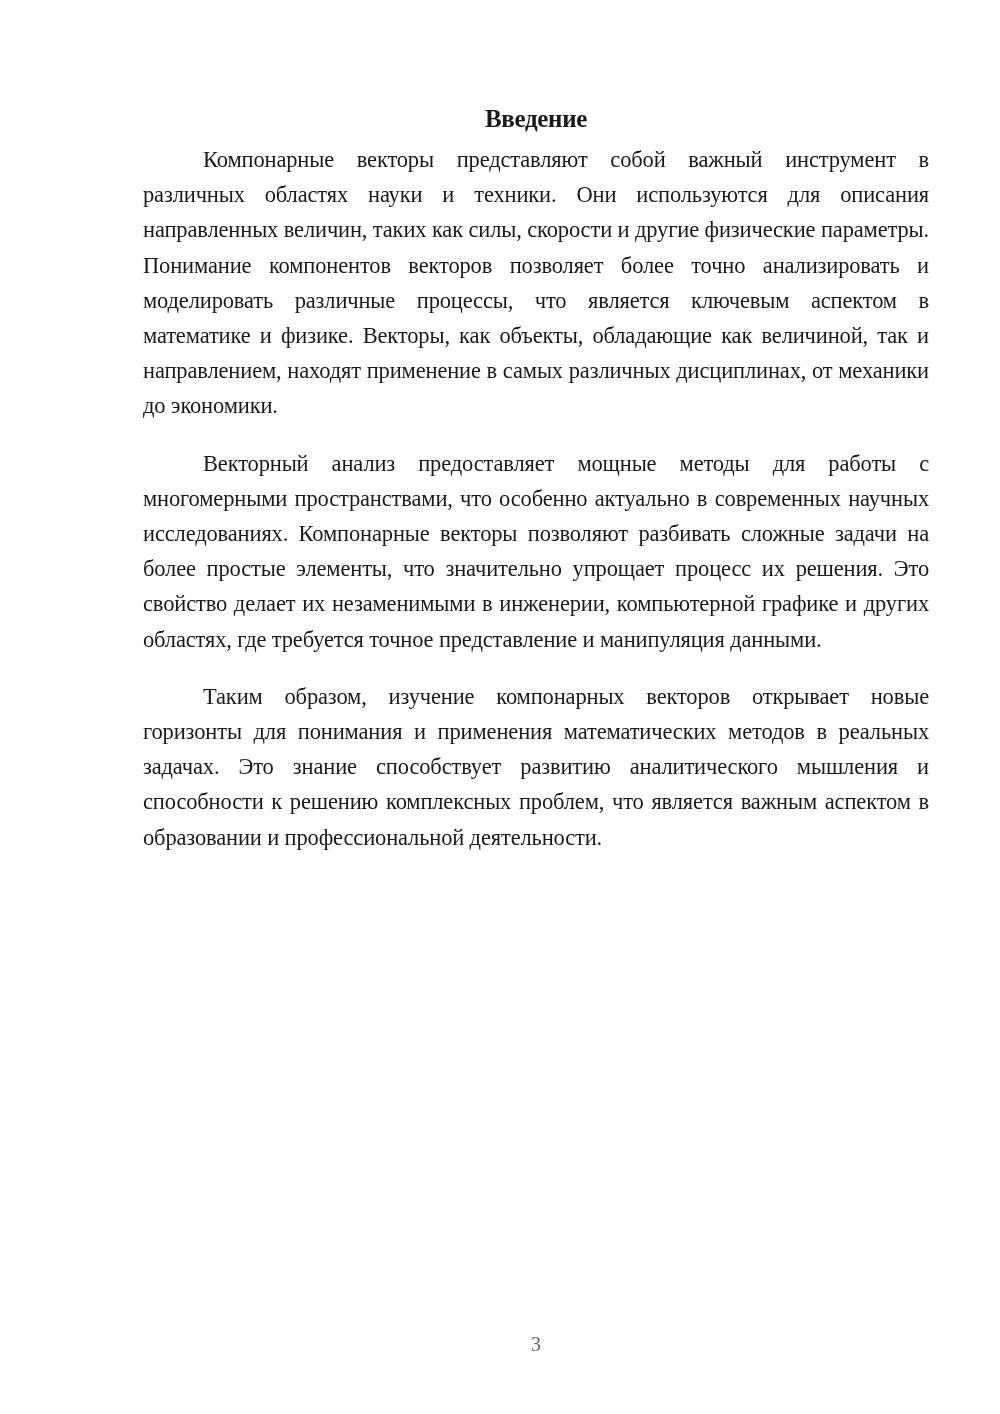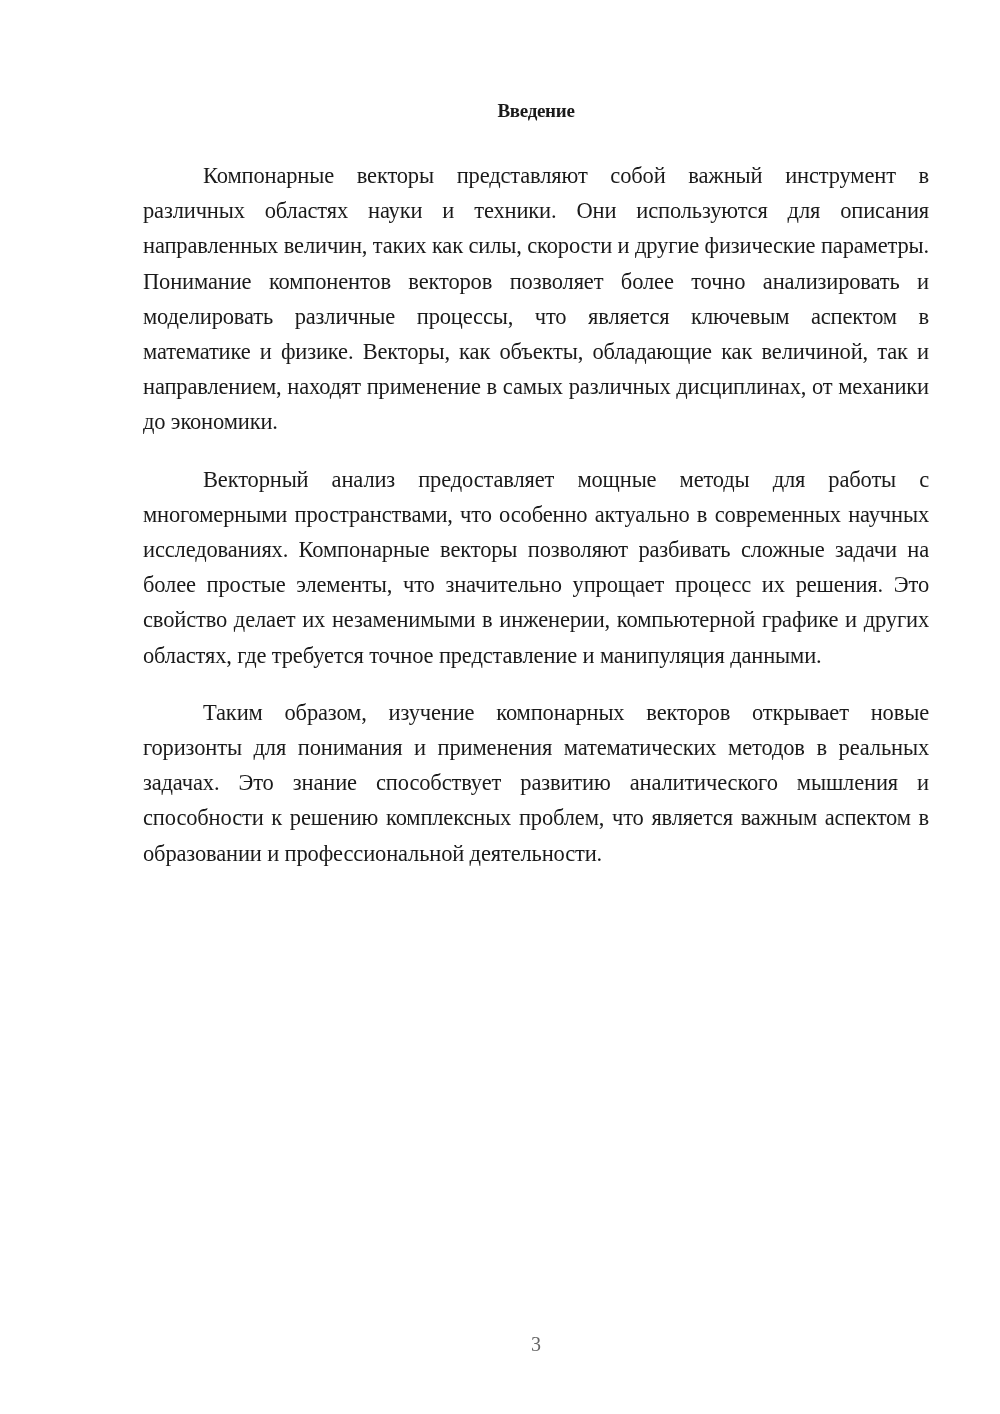--- a/index.html
+++ b/index.html
@@ -18,39 +18,39 @@
     .page {
       position: absolute;
       left: 0;
       top: 0;
       width: 1000px;
       height: 1414px;
       background: #ffffff;
     }
     .title {
       position: absolute;
-      top: 97px;
+      top: 105px;
       left: 0;
       width: 1000px;
       text-align: center;
       padding-left: 72px;
       box-sizing: border-box;
       font-weight: bold;
-      font-size: 19px;
+      font-size: 25px;
       line-height: 28px;
       letter-spacing: -0.3px;
     }
     .body-text {
       position: absolute;
       left: 143px;
       width: 786px;
       top: 142px;
     }
     .para {
-      margin: 16px 0 22px 0;
+      margin: 0 0 22px 0;
       font-size: 22.5px;
       line-height: 35.2px;
       text-align: justify;
       text-indent: 60px;
       letter-spacing: -0.15px;
       word-spacing: 0px;
     }
     .page-number {
       position: absolute;
       top: 1333px;

